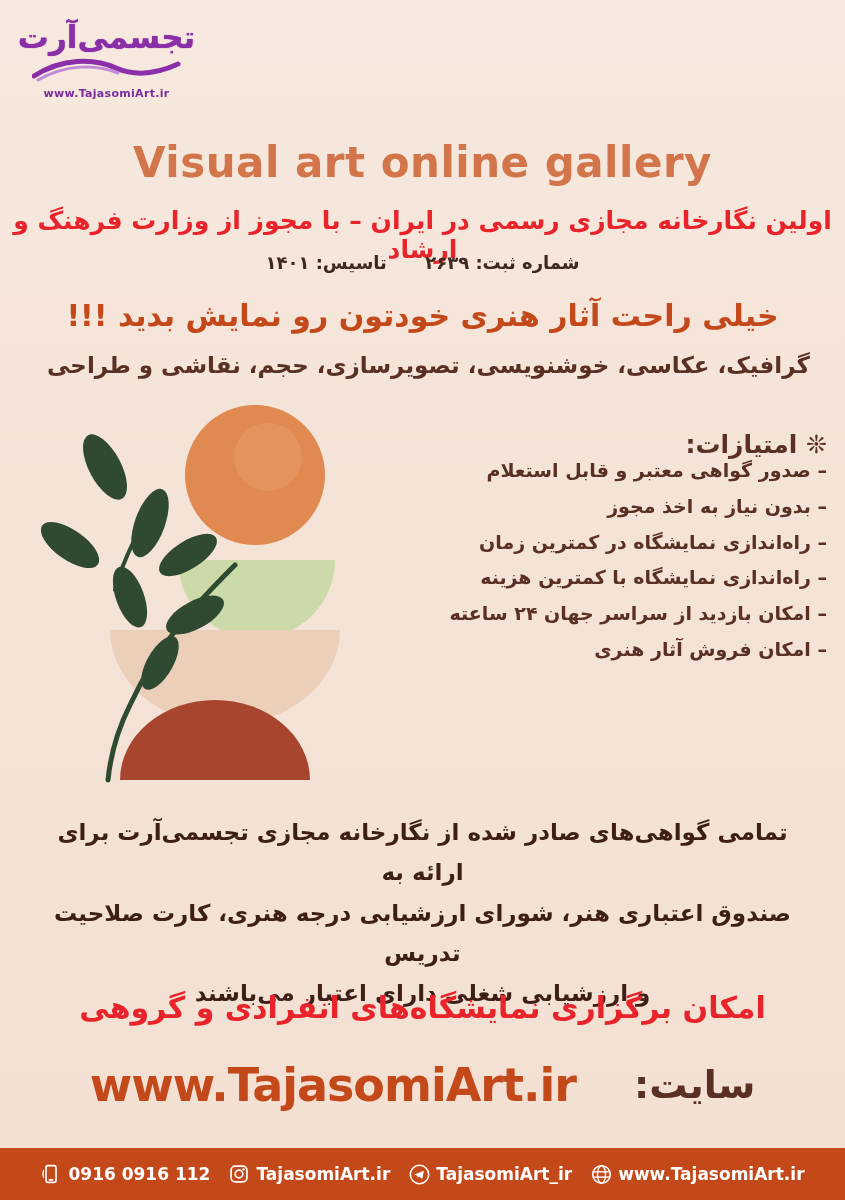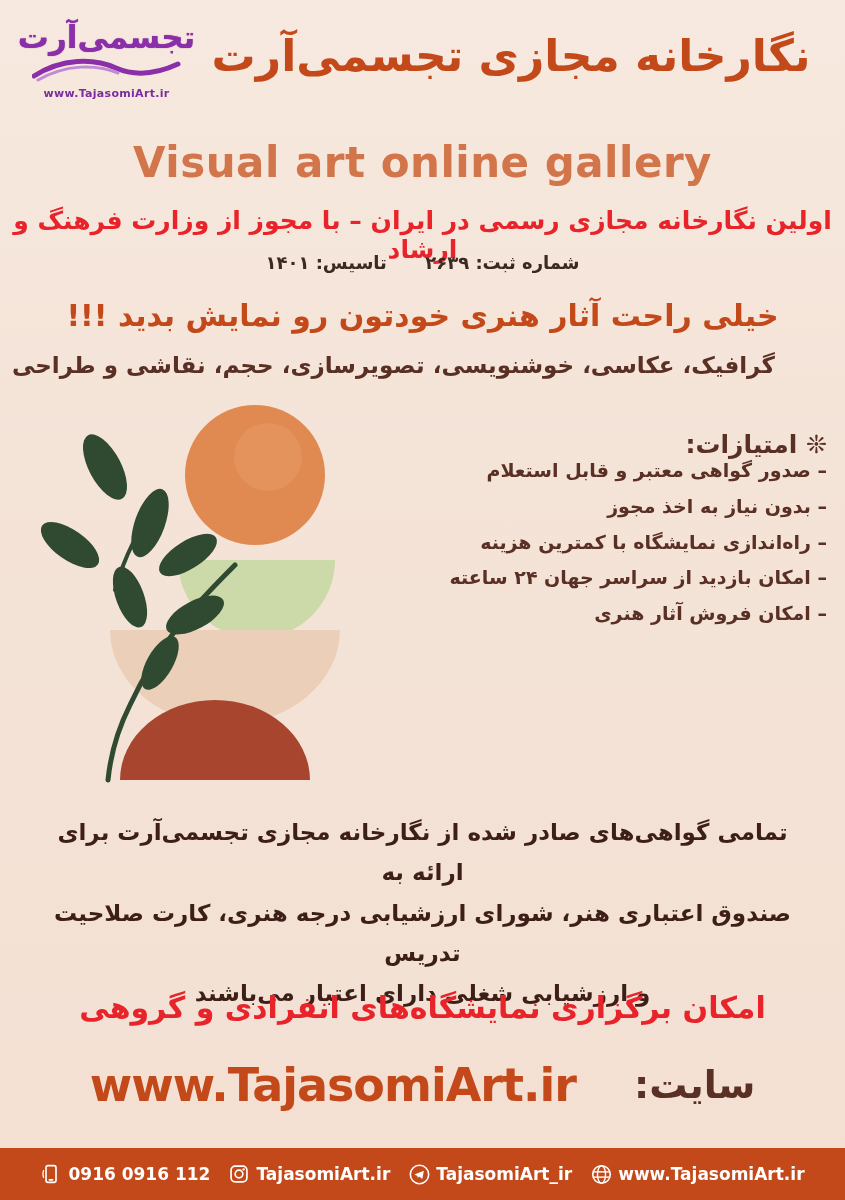--- a/index.html
+++ b/index.html
@@ -125,21 +125,21 @@
     font-weight: bold;
     color: #c4491a;
     direction: rtl;
   }
 
   .line-brown-med {
     position: absolute;
     top: 352px;
     right: 0;
     left: 0;
-    text-align: left;
+    text-align: center;
     font-size: 23px;
     font-weight: bold;
     color: #5a3024;
     direction: rtl;
     padding-left: 12px;
   }
 
   
   .benefits {
     position: absolute;
@@ -267,21 +267,20 @@
   <div class="header-row">
     <div class="logo-box">
       <div class="logo-script">تجسمی‌آرت</div>
       <svg class="logo-swoosh" viewBox="0 0 150 26">
         <path d="M2 20 C 30 2, 62 2, 84 12 C 100 19, 120 20, 146 8" stroke="#8a2fa8" stroke-width="5" fill="none" stroke-linecap="round"></path>
         <path d="M6 24 C 34 8, 64 8, 86 17" stroke="#c08ad6" stroke-width="3" fill="none" stroke-linecap="round"></path>
       </svg>
       <div class="logo-url">www.TajasomiArt.ir</div>
     </div>
 
-    <div class="main-title">نگارخانه مجازی تجسمی‌آرت</div>
   </div>
 
   <div class="subtitle-en">Visual art online gallery</div>
 
   <div class="line-red1">اولین نگارخانه مجازی رسمی در ایران – با مجوز از وزارت فرهنگ و ارشاد</div>
 
   <div class="reg-line">
     <span>شماره ثبت: ۲۶۳۹</span>
     <span>تاسیس: ۱۴۰۱</span>
   </div>
@@ -311,20 +310,21 @@
       <ellipse cx="185" cy="210" rx="14" ry="32" fill="#2f4a31" transform="rotate(62 185 210)"></ellipse>
       <ellipse cx="150" cy="258" rx="13" ry="30" fill="#2f4a31" transform="rotate(30 150 258)"></ellipse>
       <path d="M150 100 C 130 120, 115 150, 105 185" stroke="#2f4a31" stroke-width="4" fill="none" stroke-linecap="round"></path>
     </g>
   </svg>
 
   <div class="benefits">
     <div class="benefits-title">❊ امتیازات:</div>
     <div class="benefit-item">– صدور گواهی معتبر و قابل استعلام</div>
     <div class="benefit-item">– بدون نیاز به اخذ مجوز</div>
+    <div class="benefit-item">– راه‌اندازی نمایشگاه در کمترین زمان</div>
     <div class="benefit-item">– راه‌اندازی نمایشگاه با کمترین هزینه</div>
     <div class="benefit-item">– امکان بازدید از سراسر جهان ۲۴ ساعته</div>
     <div class="benefit-item">– امکان فروش آثار هنری</div>
   </div>
 
   <div class="paragraph">
     <div>تمامی گواهی‌های صادر شده از نگارخانه مجازی تجسمی‌آرت برای ارائه به</div>
     <div>صندوق اعتباری هنر، شورای ارزشیابی درجه هنری، کارت صلاحیت تدریس</div>
     <div>و ارزشیابی شغلی دارای اعتبار می‌باشند</div>
   </div>

